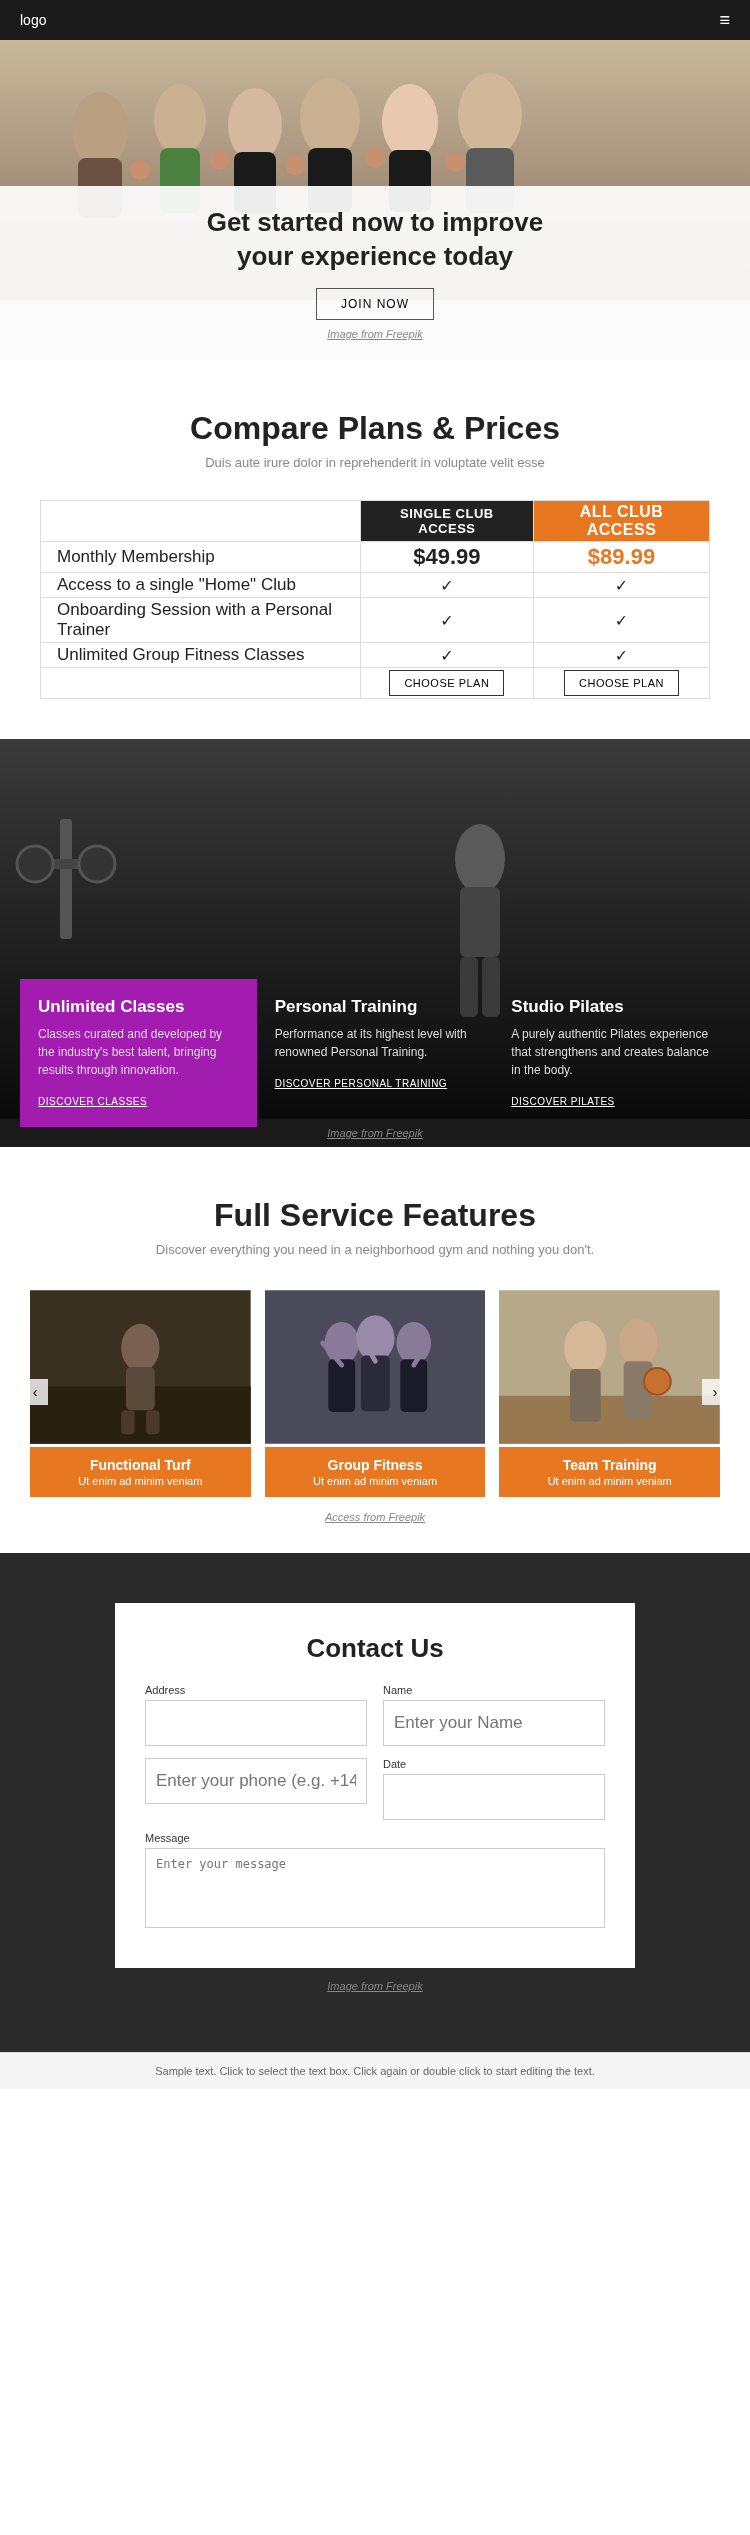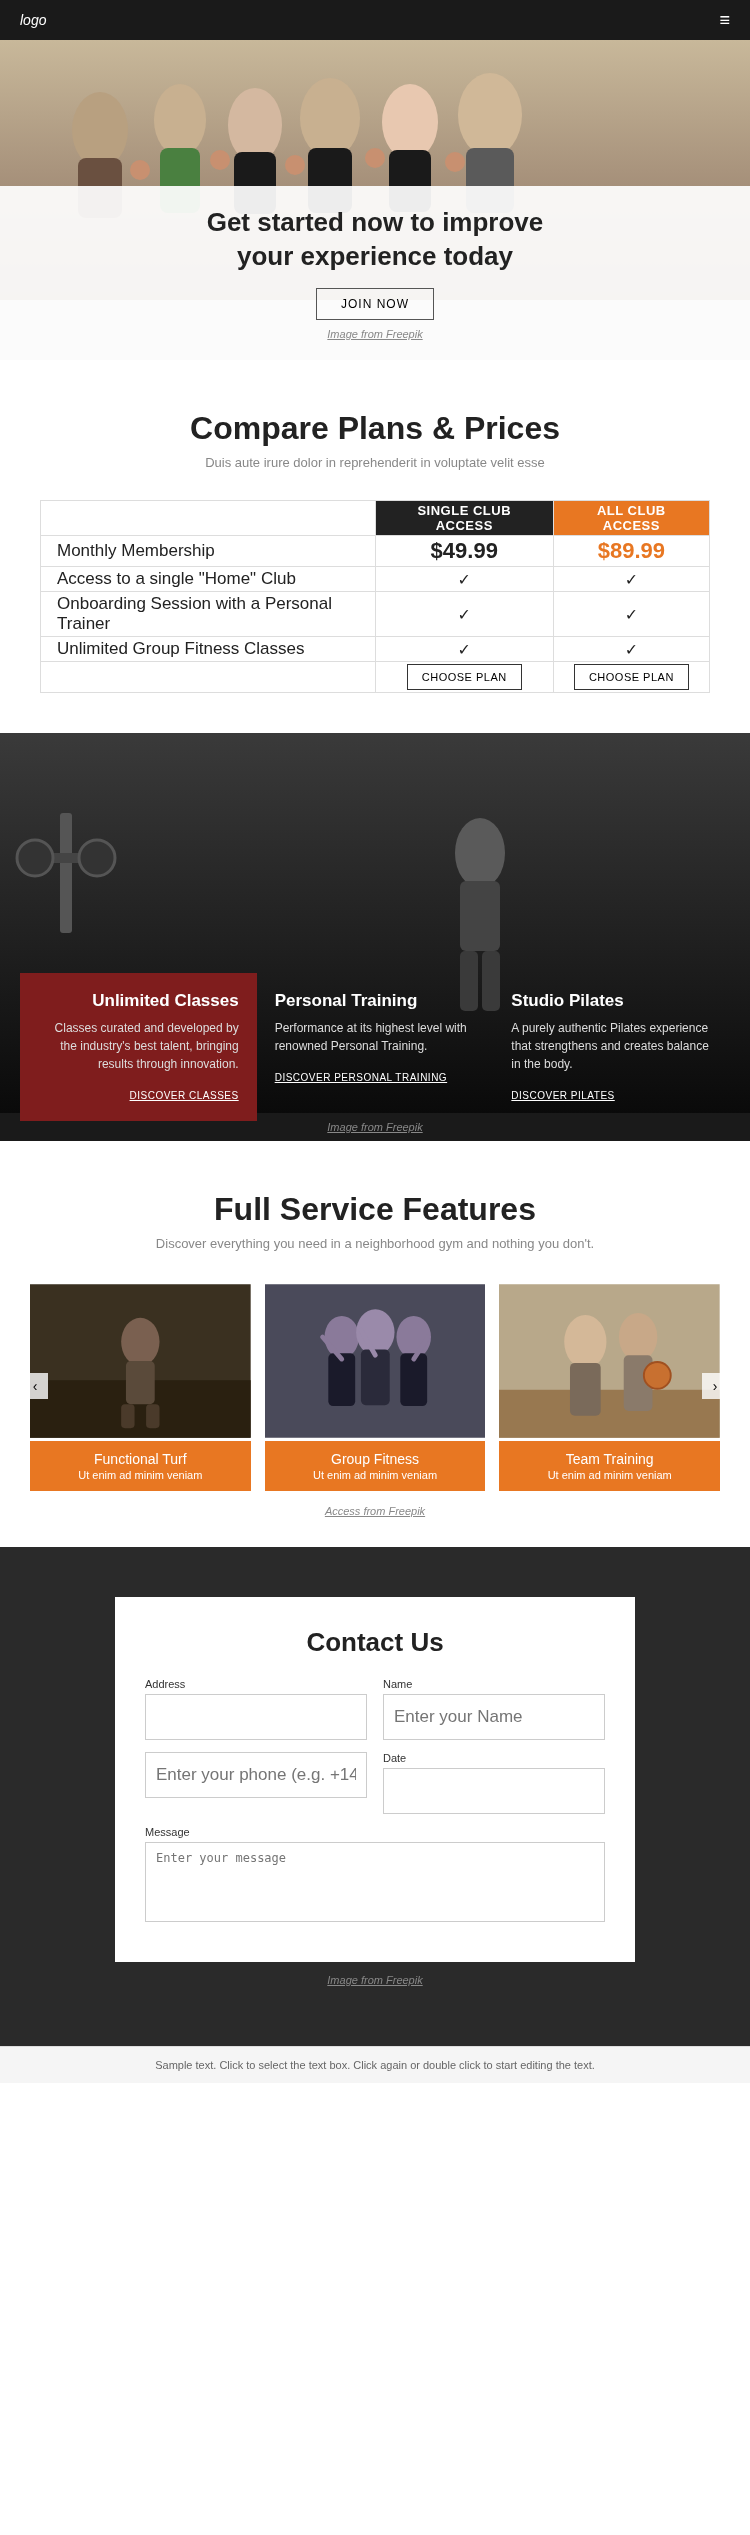--- a/index.html
+++ b/index.html
@@ -1,63 +1,63 @@
 <!DOCTYPE html>
 <html><head>
   <meta charset="utf-8">
   <style>
     * { margin: 0; padding: 0; box-sizing: border-box; }
     body { font-family: Arial, sans-serif; width: 750px; background: #fff; color: #222; overflow-x: hidden; }
 
     
     .header { background: #1a1a1a; display: flex; justify-content: space-between; align-items: center; padding: 10px 20px; height: 40px; }
-    .header-logo { color: #fff; font-size: 14px; font-style: italic; }
+    .header-logo { color: #fff; font-size: 14px; }
     .header-menu { color: #fff; font-size: 18px; cursor: pointer; }
 
     
     .hero { position: relative; background: #ccc; height: 320px; overflow: hidden; }
     .hero-overlay { position: absolute; bottom: 0; left: 0; right: 0; background: rgba(255,255,255,0.92); padding: 20px; text-align: center; }
     .hero-title { font-size: 26px; font-weight: bold; line-height: 1.3; margin-bottom: 14px; }
     .hero-btn { border: 1px solid #555; background: transparent; padding: 8px 24px; font-size: 12px; cursor: pointer; letter-spacing: 1px; text-transform: uppercase; }
     .hero-caption { font-size: 11px; color: #888; margin-top: 8px; font-style: italic; }
     .hero-caption span { text-decoration: underline; }
 
     
     .compare-section { padding: 50px 40px 40px; text-align: center; }
     .section-title { font-size: 32px; font-weight: bold; margin-bottom: 8px; }
     .section-subtitle { font-size: 13px; color: #888; margin-bottom: 30px; }
 
     .plans-table { width: 100%; border-collapse: collapse; border: 1px solid #ddd; }
     .plans-table th, .plans-table td { padding: 2px 16px; text-align: center; border: 1px solid #ddd; }
     .plans-table td:first-child { text-align: left; font-size: 17px; }
     .plan-header-empty { background: #fff; }
     .plan-header-single { background: #222; color: #fff; font-size: 13px; font-weight: bold; letter-spacing: 0.5px; text-transform: uppercase; }
-    .plan-header-all { background: #e87722; color: #fff; font-size: 13px; font-weight: bold; letter-spacing: 0.5px; text-transform: uppercase; }
+    .plan-header-all { background: #e87722; color: #fff; font-size: 16px; font-weight: bold; letter-spacing: 0.5px; text-transform: uppercase; }
     .check-cell { font-size: 16px; color: #222; }
     .choose-btn { border: 1px solid #333; background: #fff; padding: 6px 14px; font-size: 11px; cursor: pointer; text-transform: uppercase; letter-spacing: 0.5px; }
 
     
     .services-section { position: relative; background: #1a1a1a; min-height: 380px; overflow: hidden; }
     .services-grid { position: absolute; bottom: 0; left: 0; right: 0; display: flex; padding: 0 20px 20px; gap: 0; }
     .service-card { flex: 1; padding: 18px; }
-    .service-card-orange { background: #7f1d1d; text-align: right; }
+    .service-card-orange { background: #a21caf; }
     .service-card-dark { background: transparent; }
     .service-card-title { font-size: 17px; font-weight: bold; color: #fff; margin-bottom: 8px; }
     .service-card-text { font-size: 12px; color: #ddd; line-height: 1.5; margin-bottom: 12px; }
     .service-link { font-size: 10px; color: #fff; text-decoration: underline; text-transform: uppercase; letter-spacing: 0.5px; cursor: pointer; }
     .services-caption { text-align: center; color: #888; font-size: 11px; font-style: italic; padding: 8px; background: #1a1a1a; }
     .services-caption span { text-decoration: underline; }
 
     
     .features-section { padding: 50px 30px 30px; text-align: center; }
     .features-cards { display: flex; gap: 14px; margin-top: 24px; position: relative; align-items: stretch; }
     .feature-card { flex: 1; position: relative; overflow: hidden; }
     .feature-img-placeholder { width: 100%; height: 160px; }
     .feature-label { background: #e87722; color: #fff; padding: 10px 12px; }
-    .feature-label-title { font-size: 14px; font-weight: normal; }
+    .feature-label-title { font-size: 14px; font-weight: bold; }
     .feature-label-sub { font-size: 11px; margin-top: 2px; }
     .carousel-btn { position: absolute; top: 50%; transform: translateY(-50%); background: rgba(255,255,255,0.8); border: none; width: 26px; height: 26px; cursor: pointer; font-size: 14px; display: flex; align-items: center; justify-content: center; z-index: 10; }
     .carousel-btn-left { left: -8px; }
     .carousel-btn-right { right: -8px; }
     .features-caption { font-size: 11px; color: #888; font-style: italic; margin-top: 14px; }
     .features-caption span { text-decoration: underline; }
 
     
     .contact-section { position: relative; background: #2a2a2a; padding: 50px 30px 60px; }
     .contact-form-wrapper { background: #fff; padding: 30px 30px 24px; max-width: 520px; margin: 0 auto; }

